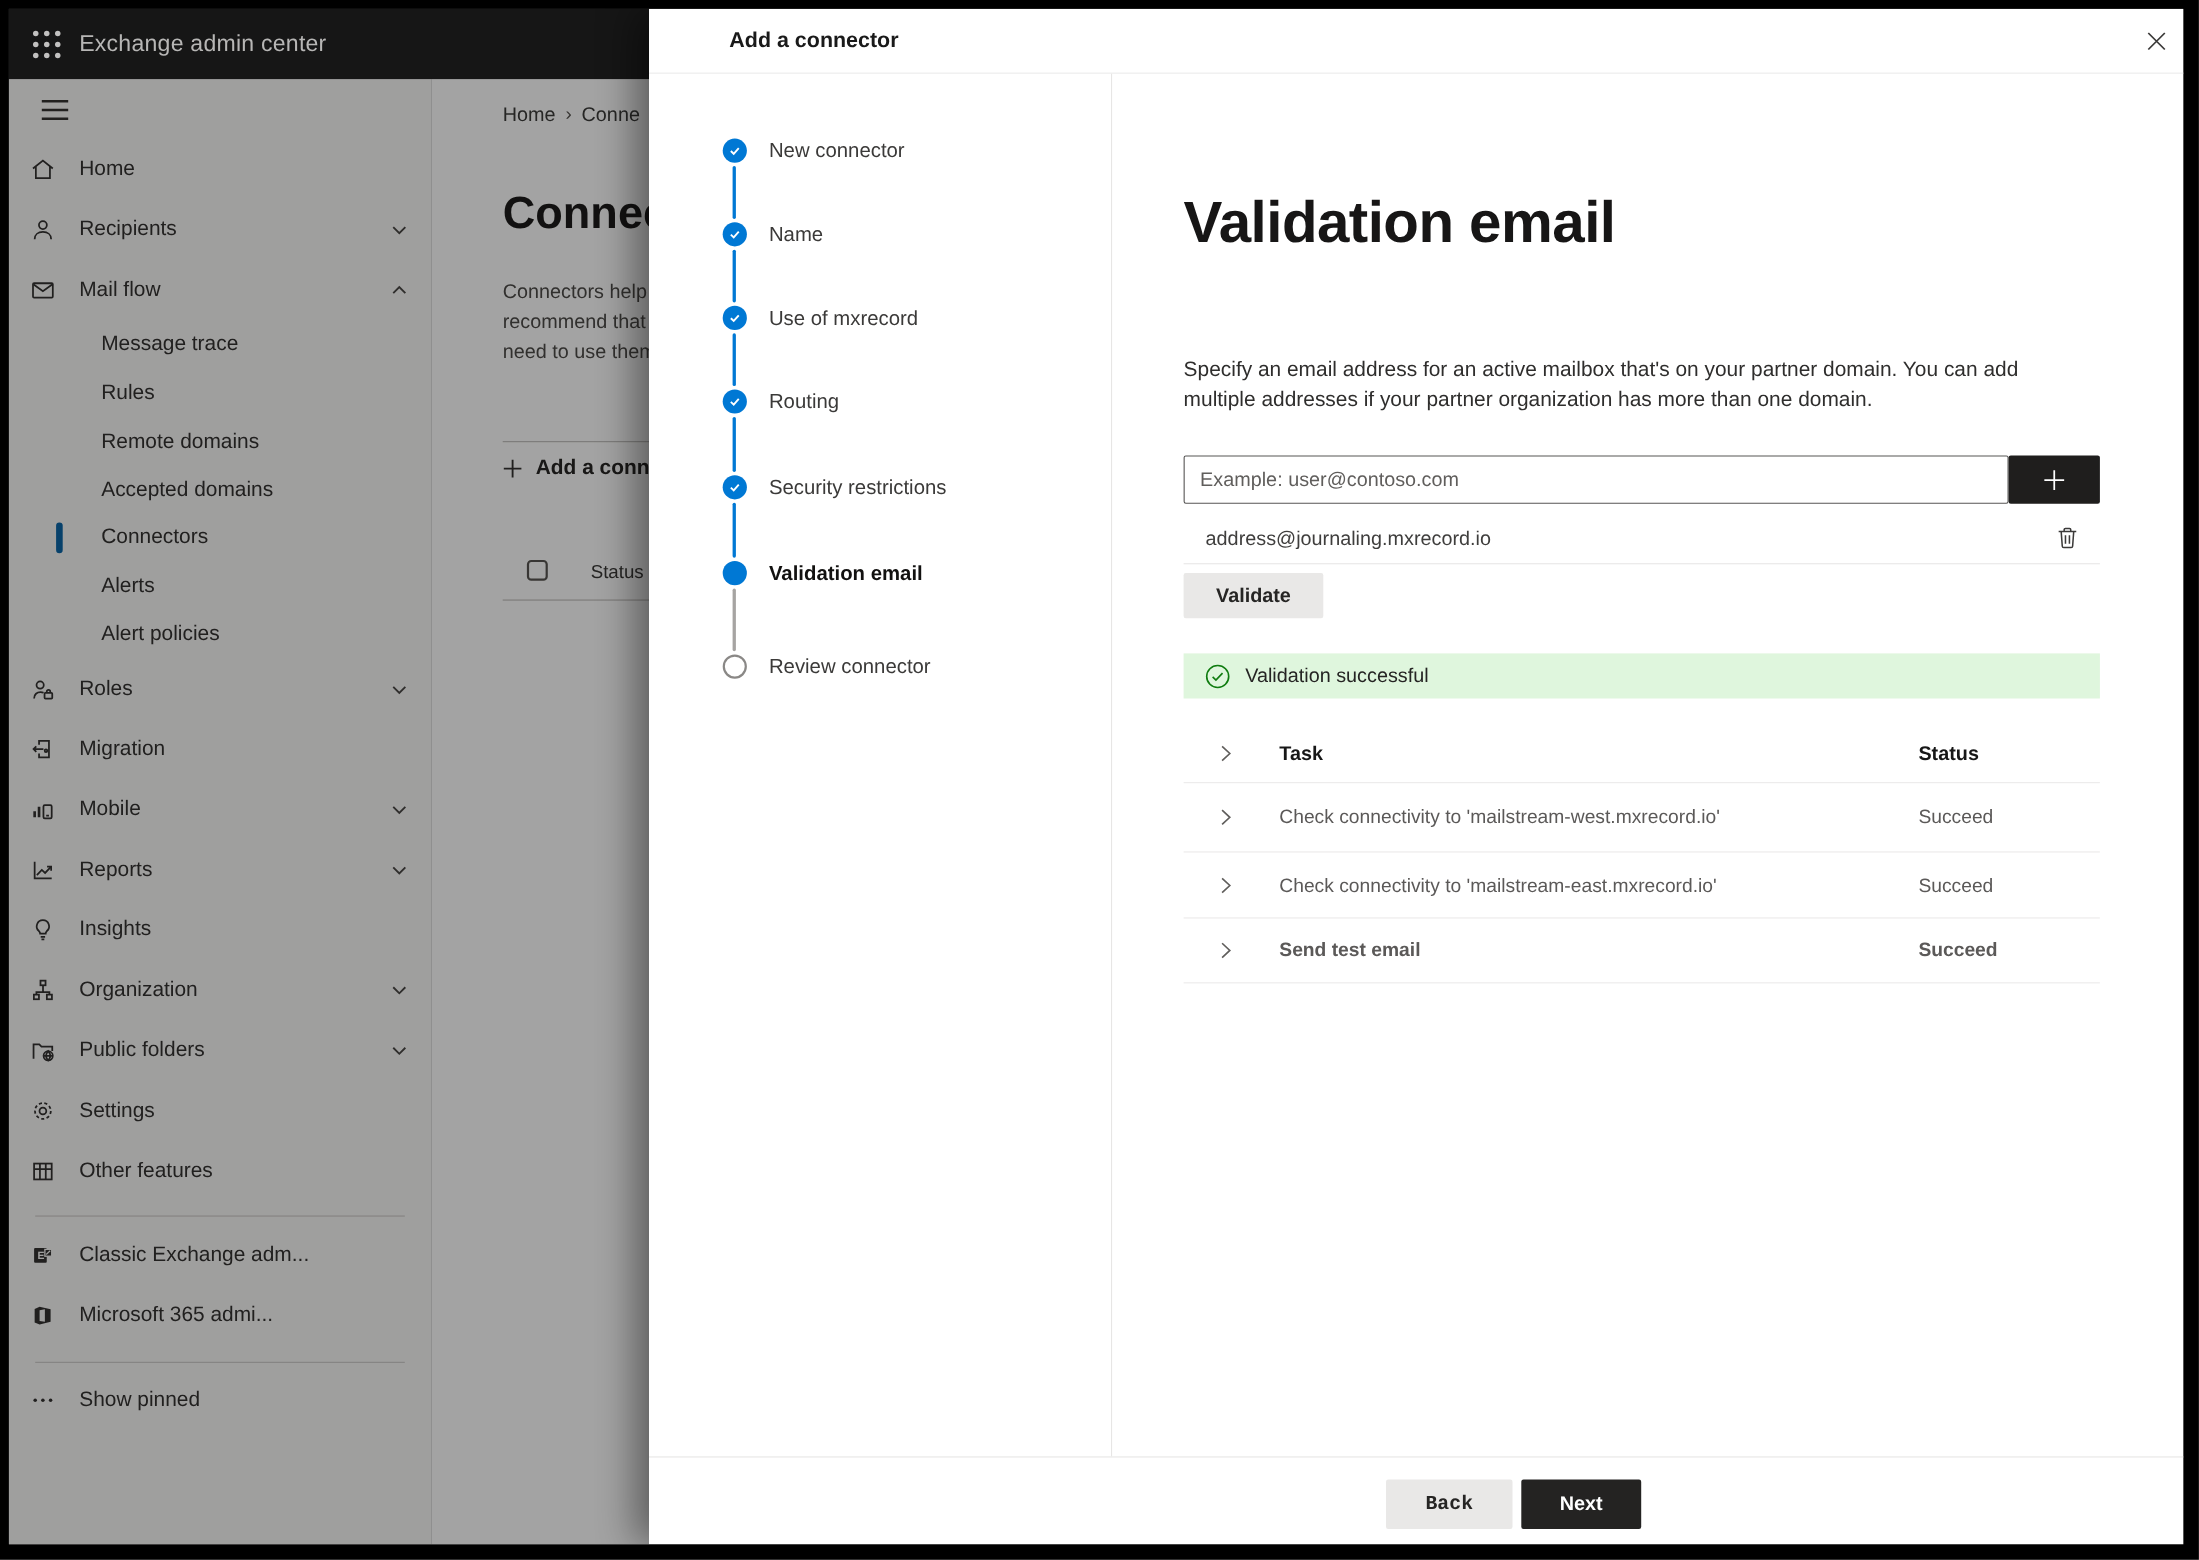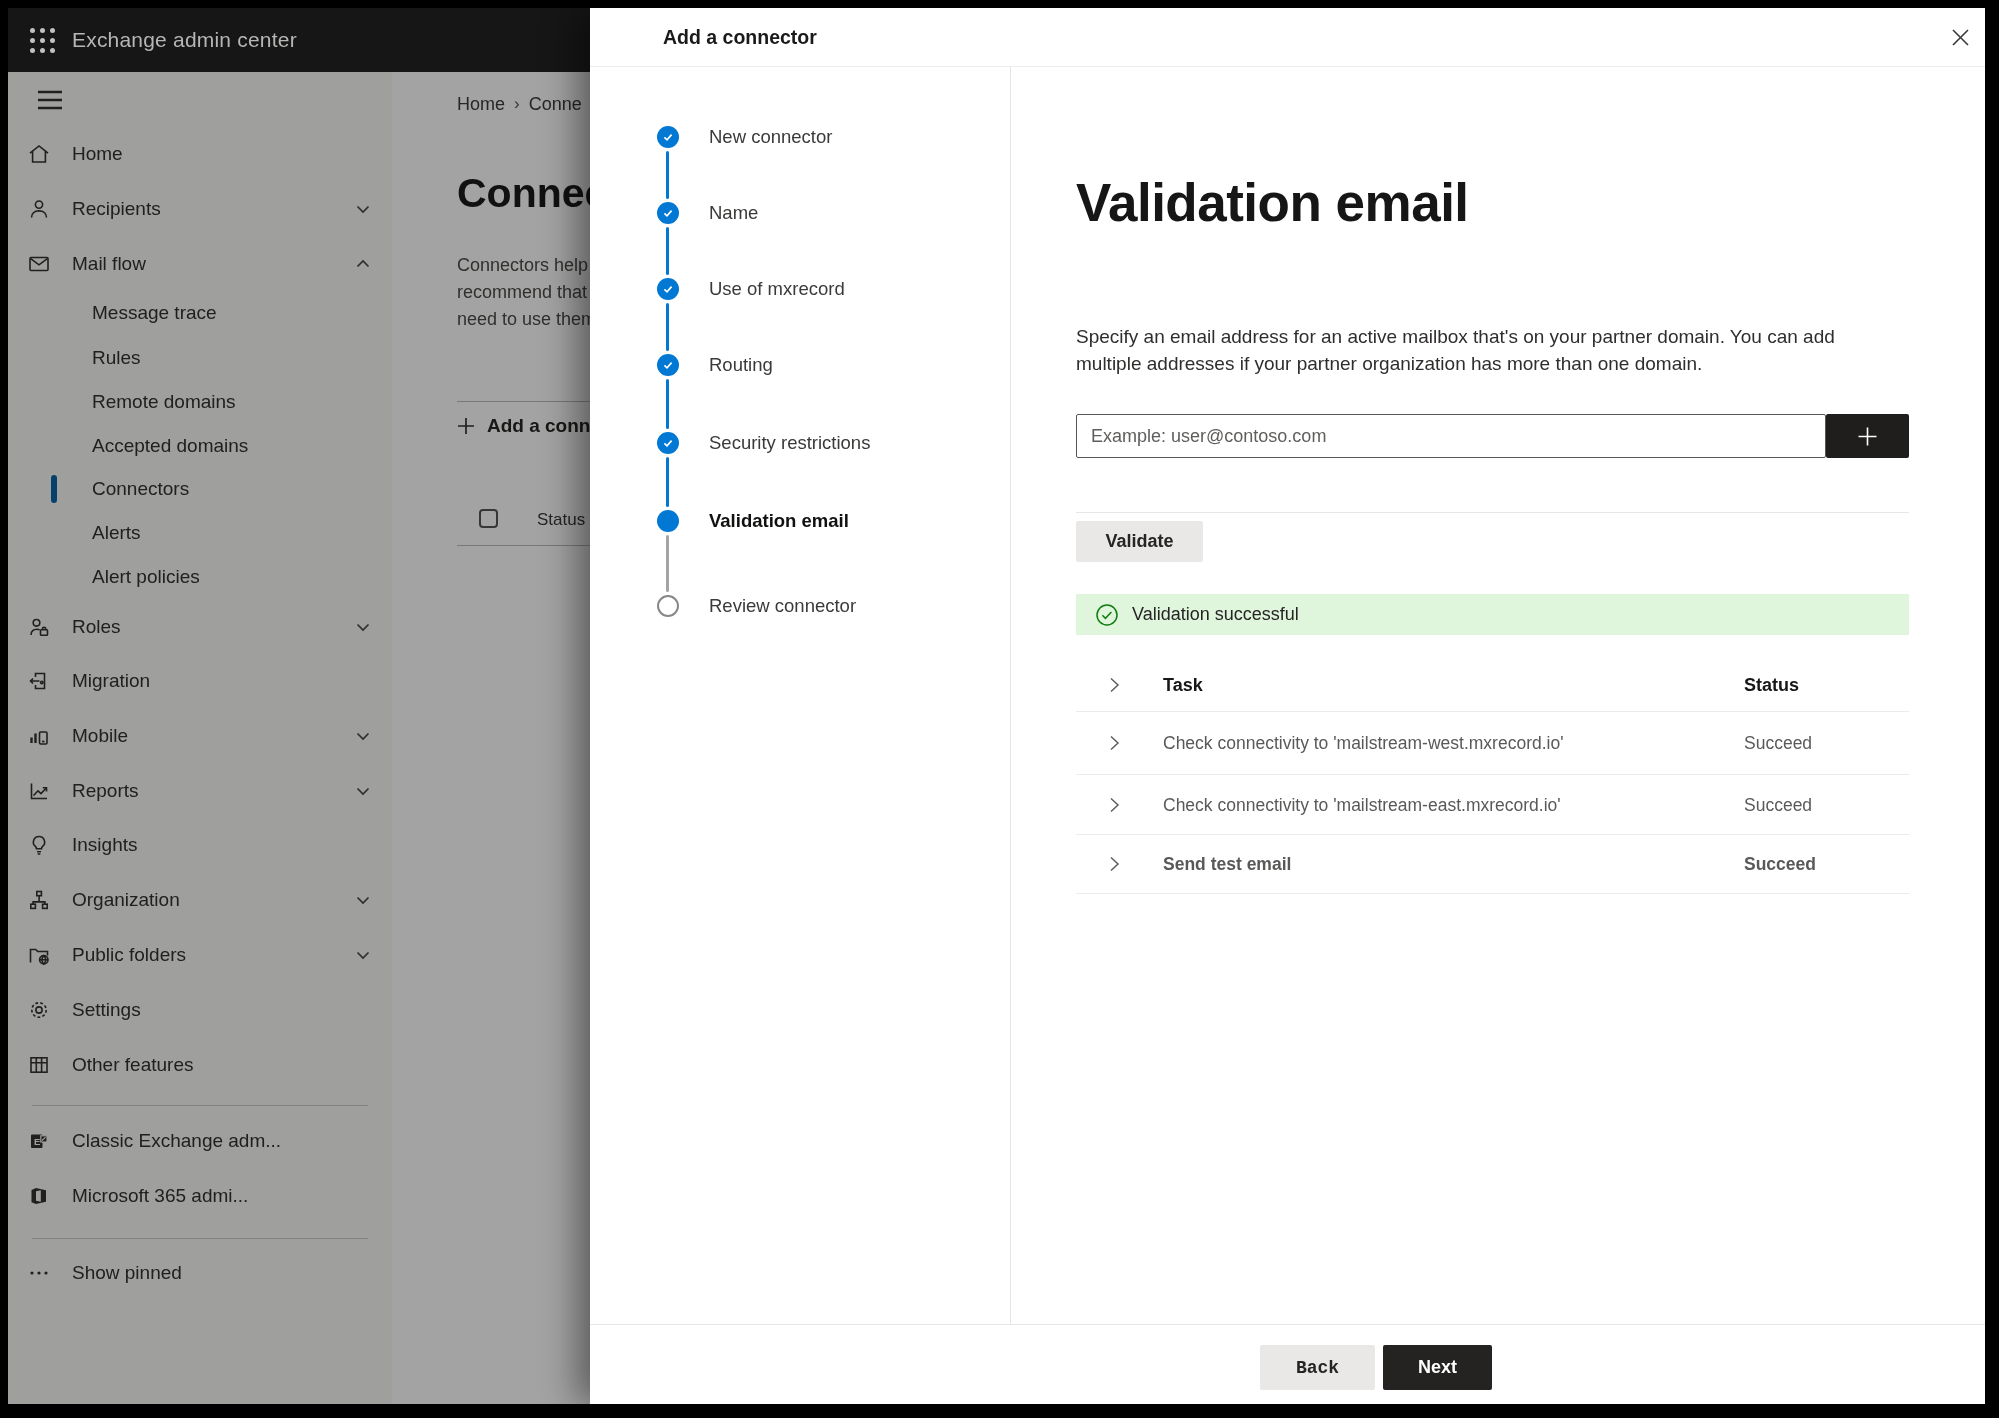--- a/index.html
+++ b/index.html
@@ -50,21 +50,21 @@
   .scrim { position:absolute; left:0; top:0; width:582px; height:100%; background:rgba(0,0,0,.34); z-index:3; }
 
   
   .dialog { position:absolute; left:582px; top:0; width:1395px; height:1396px; background:#fff; z-index:5; box-shadow:-12px 0 34px rgba(0,0,0,.45); }
   .dlg-title { position:absolute; left:73px; top:0; height:58px; line-height:58px; font-size:19.5px; font-weight:700; color:#1a1a1a; white-space:nowrap; }
   .dlg-close { position:absolute; left:1347px; top:6px; width:46px; height:46px; background:none; border:none; display:flex; align-items:center; justify-content:center; cursor:pointer; color:#3b3a39; }
   .dlg-hdiv { position:absolute; left:0; top:58px; width:100%; height:1px; background:#ececeb; }
   .wiz-vdiv { position:absolute; left:420px; top:59px; height:1257px; width:1px; background:#e7e6e5; }
 
   
-  .step { position:absolute; left:67px; height:24px; display:flex; align-items:center; gap:30px; cursor:pointer; }
+  .step { position:absolute; left:67px; height:24px; display:flex; align-items:center; gap:20px; cursor:pointer; }
   .dot { width:22px; height:22px; border-radius:50%; flex:0 0 22px; display:flex; align-items:center; justify-content:center; }
   .step.done .dot, .step.current .dot { background:#0078d4; }
   .step.pending .dot { background:#fff; border:2px solid #8a8886; }
   .step-label { font-size:18.5px; color:#3b3a39; white-space:nowrap; }
   .step.current .step-label { font-weight:700; color:#121110; }
   .seg { position:absolute; left:76px; width:3px; border-radius:2px; }
   .seg.blue { background:#0078d4; }
   .seg.gray { background:#a6a4a2; }
 
   
@@ -454,20 +454,28 @@
 
     <div class="c-inputrow">
       <input class="c-input" type="text" placeholder="Example: user@contoso.com" style="">
       <button class="c-plus">
         <svg width="25" height="25" viewBox="0 0 25 25" fill="none" stroke="currentColor" stroke-width="1.6">
             <path d="M12.5 3.5v18M3.5 12.5h18"></path>
           </svg>
       </button>
     </div>
 
+    <div class="c-addr">
+      <span class="addr">address@journaling.mxrecord.io</span>
+      <button class="c-trash">
+        <svg width="21" height="22" viewBox="0 0 21 22" fill="none" stroke="currentColor" stroke-width="1.4">
+            <path d="M7.5 5V3.6c0-.6.5-1.1 1.1-1.1h3.8c.6 0 1.1.5 1.1 1.1V5M2.5 5.2h16M4.8 5.2l1 13.4c.05.7.6 1.2 1.3 1.2h6.8c.7 0 1.25-.5 1.3-1.2l1-13.4M8.7 8.7v7.6M12.3 8.7v7.6"></path>
+          </svg>
+      </button>
+    </div>
     <div class="c-addrdiv"></div>
 
     <button class="c-validate">Validate</button>
 
     <div class="c-banner">
       <span class="bico">
         <svg width="24" height="24" viewBox="0 0 24 24" fill="none" stroke="currentColor" stroke-width="1.5">
             <circle cx="12" cy="12" r="10"></circle>
             <path d="M7.4 12.3l3 3 6-6.4"></path>
           </svg>

